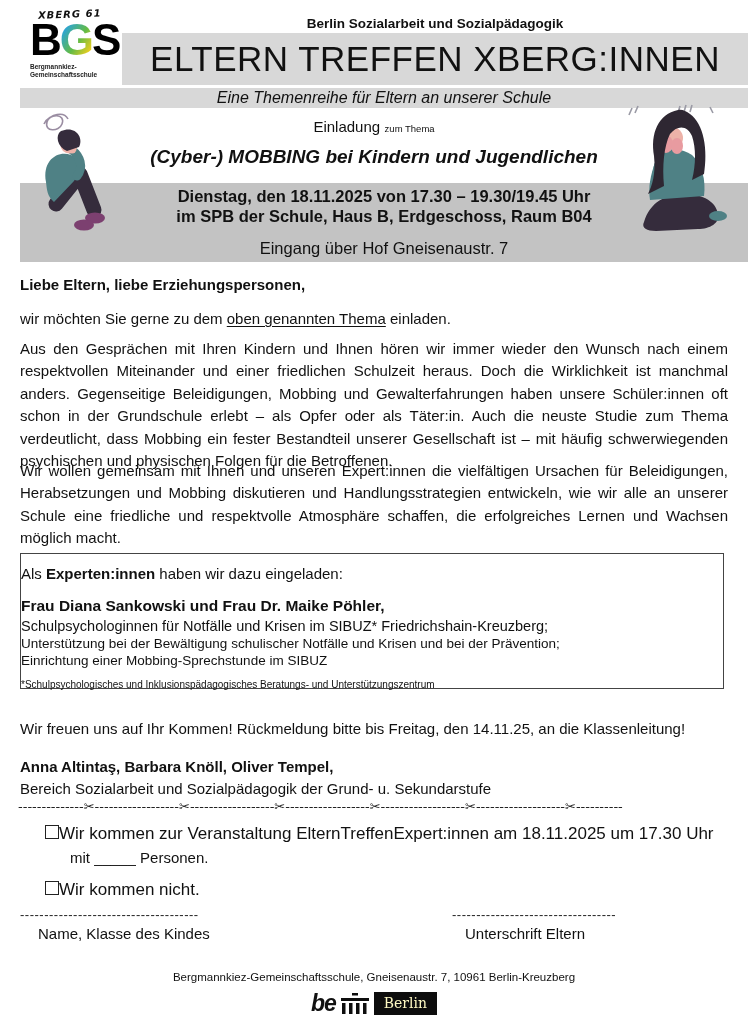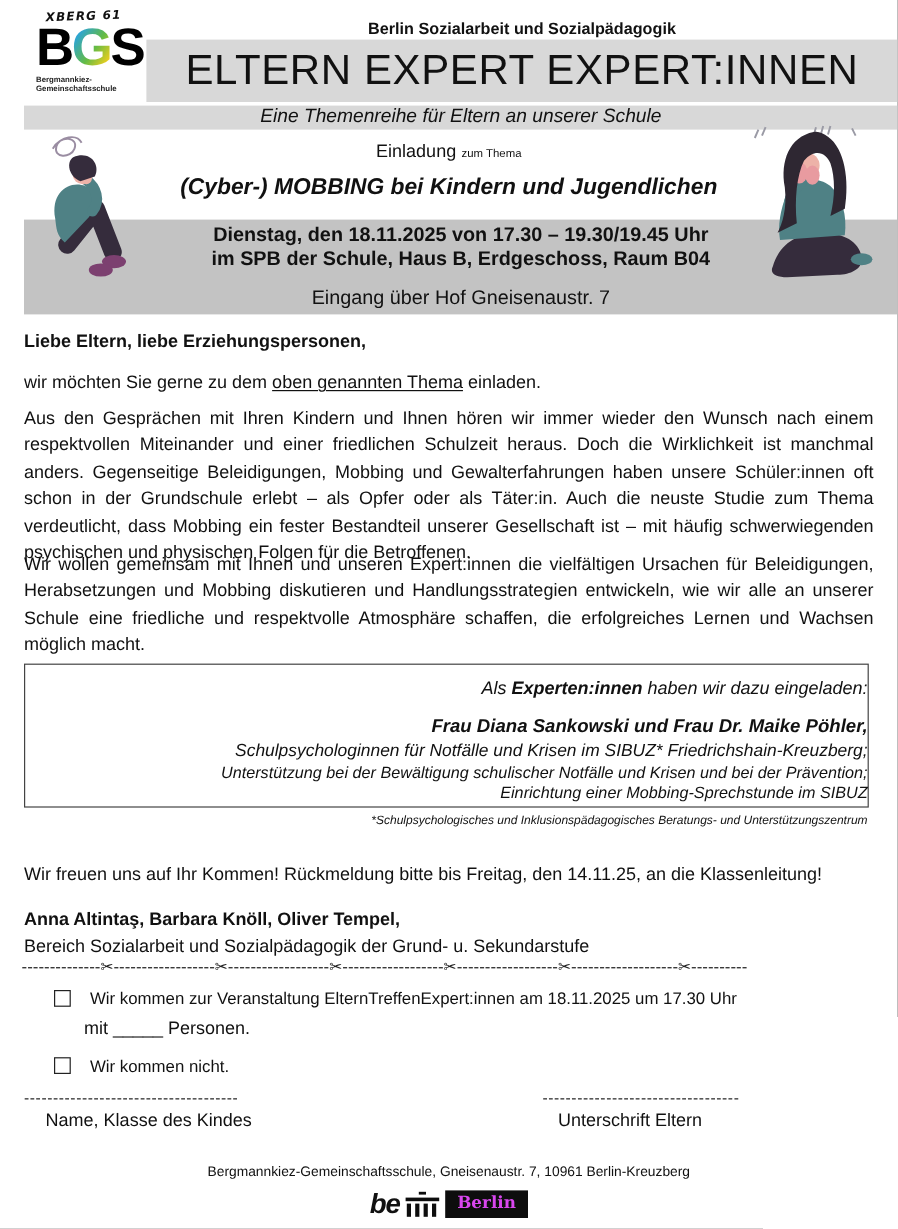--- a/index.html
+++ b/index.html
@@ -30,67 +30,67 @@
   
   .ill-left{left:14px;top:108px;width:96px;height:148px;z-index:2;}
   .ill-right{left:618px;top:102px;width:126px;height:138px;z-index:2;}
   
   .salutation{left:20px;top:276px;font-size:15px;font-weight:700;}
   .intro{left:20px;top:310px;font-size:15px;}
   .intro u{text-underline-offset:2px;}
   .para{left:20px;width:708px;font-size:15px;line-height:22.4px;text-align:justify;}
   .p1{top:338px;}
   .p2{top:460px;}
-  .experts-box{left:20px;top:553px;width:704px;height:120px;border:1.5px solid #444;text-align:right;box-sizing:border-box;font-style:italic;}
+  .experts-box{left:20px;top:553px;width:704px;height:136px;border:1.5px solid #444;text-align:left;box-sizing:border-box;}
   .box-heading{margin-top:11px;font-size:15px;}
   .box-heading b{font-weight:700;}
   .box-names{margin-top:15px;font-size:15.5px;font-weight:700;}
   .box-role{margin-top:3px;font-size:14.5px;}
   .box-detail{margin-top:2px;font-size:13.5px;}
   .box-footnote{margin-top:11px;font-size:10px;}
   .rsvp{left:20px;top:720px;font-size:15px;}
   .signatories{left:20px;top:758px;font-size:15px;font-weight:700;}
   .dept-line{left:20px;top:780px;font-size:15px;}
   .cutline{left:18px;right:10px;top:799px;font-size:13px;white-space:nowrap;overflow:hidden;font-family:"DejaVu Sans","Liberation Sans",sans-serif;color:#222;}
   
-  .cb-row{display:flex;align-items:flex-start;gap:16px;font-size:14px;}
+  .cb-row{display:flex;align-items:flex-start;gap:0;font-size:17px;}
   .cb1{left:45px;top:824px;}
   .cb1-l2{left:70px;top:849px;font-size:15px;}
   .cb2{left:45px;top:880px;}
   .cbox{display:inline-block;width:12px;height:12px;border:1.6px solid #222;margin-top:1px;flex:none;background:#fff;}
   .sig-dash{top:907px;font-size:13px;letter-spacing:0.5px;white-space:nowrap;color:#222;}
   .sig-dash-left{left:20px;}
   .sig-dash-right{left:452px;}
   .sig-label{top:925px;font-size:15px;}
   .sig-label-left{left:38px;}
   .sig-label-right{left:465px;}
   
   .footer-address{left:0;right:0;top:971px;font-size:11.5px;}
   .be-logo{left:0;right:0;top:990px;display:flex;justify-content:center;align-items:center;gap:4px;z-index:3;}
   .be-text{font-size:23px;font-weight:700;font-style:italic;letter-spacing:-1px;}
-  .berlin-badge{background:#0d0d0d;color:#d946ef;font-weight:700;font-size:14px;padding:3px 10px 4px 10px;font-family:"DejaVu Serif","Liberation Serif",serif;}
+  .berlin-badge{background:#0d0d0d;color:#fef9c3;font-weight:400;font-size:14px;padding:3px 10px 4px 10px;font-family:"DejaVu Serif","Liberation Serif",serif;}
   .gate-icon{display:inline-block;}
 </style>
 </head>
 <body>
 
 <div class="page">
 
   <div class="abs logo">
     <div class="logo-hand">XBERG 61</div>
     <div class="logo-letters"><span>B</span><span class="logo-letter-g">G</span><span>S</span></div>
     <div class="logo-school">
       <div>Bergmannkiez-</div>
       <div>Gemeinschaftsschule</div>
     </div>
   </div>
 
   <div class="abs dept-heading center">Berlin Sozialarbeit und Sozialpädagogik</div>
   <div class="abs band-title">
-    <div class="page-title center">ELTERN EXPERT EXPERT:INNEN</div>
+    <div class="page-title center">ELTERN TREFFEN XBERG:INNEN</div>
   </div>
   <div class="abs line-einladung center">
     <span class="einladung-main">Einladung</span>
     <span class="einladung-small">zum Thema</span>
   </div>
 
   <div class="abs band-subtitle">
     <div class="page-subtitle center">Eine Themenreihe für Eltern an unserer Schule</div>
   </div>
   <div class="abs line-topic center">(Cyber-) MOBBING bei Kindern und Jugendlichen</div>

